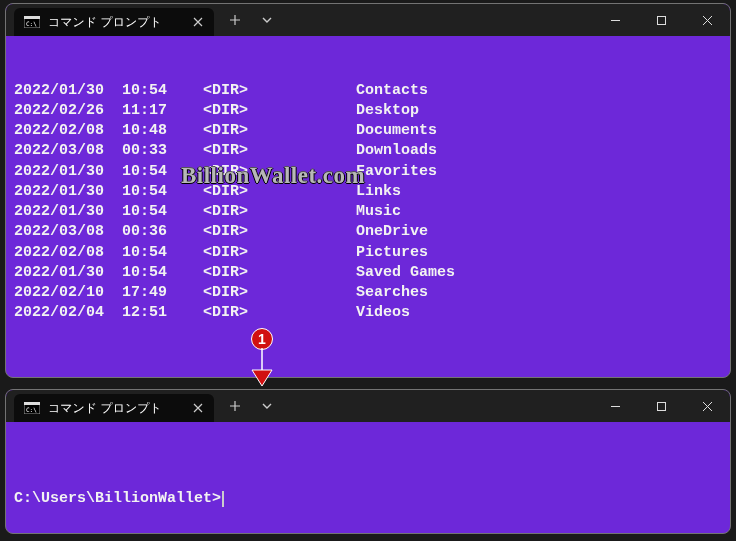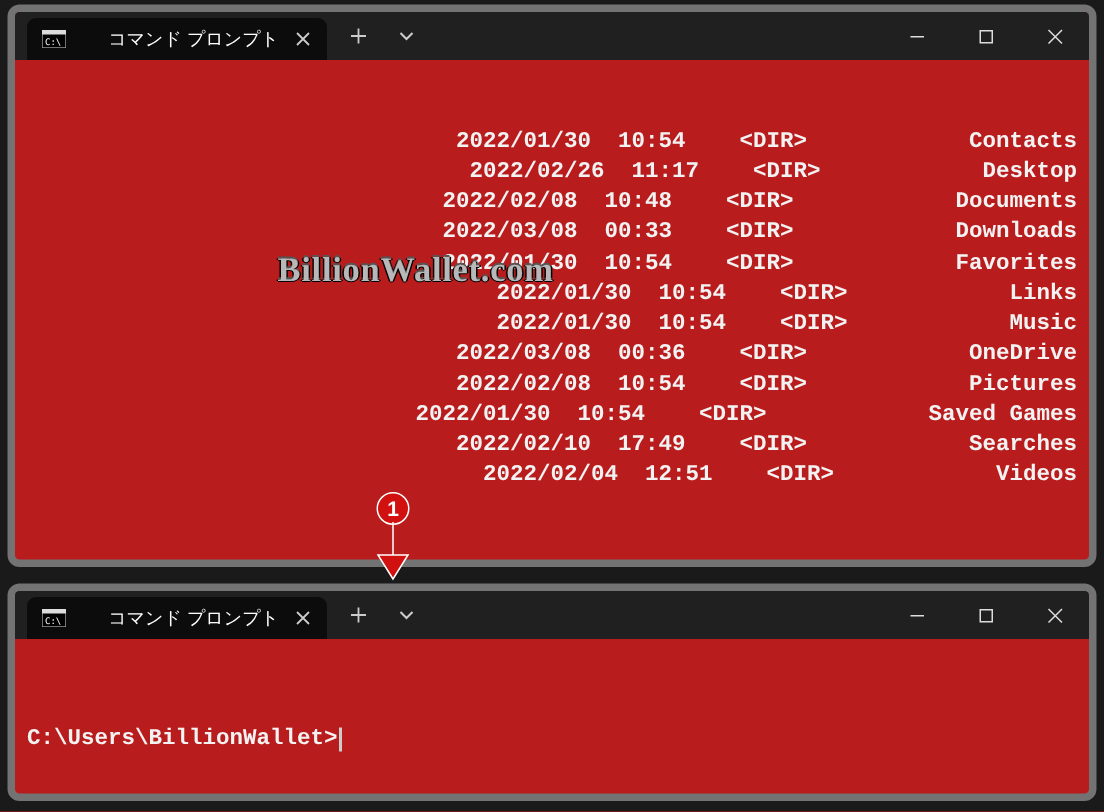--- a/index.html
+++ b/index.html
@@ -9,25 +9,24 @@
   background: #1a1a1a;
   font-family: "Segoe UI", "Meiryo", sans-serif;
   font-size: 13px;
   position: relative;
   overflow: hidden;
 }
 .window {
   position: absolute;
   left: 5px;
   right: 5px;
-  background: #b91c1c;
+  background: #6d28d9;
   border-radius: 8px;
   overflow: hidden;
-  border: 5px solid #737373;
-  text-align: right;
+  border: 1px solid #737373;
 }
 .window.top { top: 3px; height: 375px; }
 .window.bottom { top: 389px; height: 145px; }
 
 .titlebar {
   height: 32px;
   background: #202020;
   display: flex;
   align-items: stretch;
   user-select: none;
@@ -228,15 +227,15 @@
       </div>
       <div class="win-btn close-btn">
         <svg width="11" height="11" viewBox="0 0 11 11">
             <path d="M1 1 L10 10 M10 1 L1 10" stroke="currentColor" stroke-width="1"></path>
           </svg>
       </div>
     </div>
   </div>
 
   <div class="terminal">
-    <div class="prompt-line" style="margin-top:12px;"><span>C:\Users\BillionWallet&gt;</span><span class="cursor"></span></div>
+    <div class="prompt-line" style="margin-top:22px;"><span>C:\Users\BillionWallet&gt;</span><span class="cursor"></span></div>
   </div>
 </div>
 
 </body></html>

